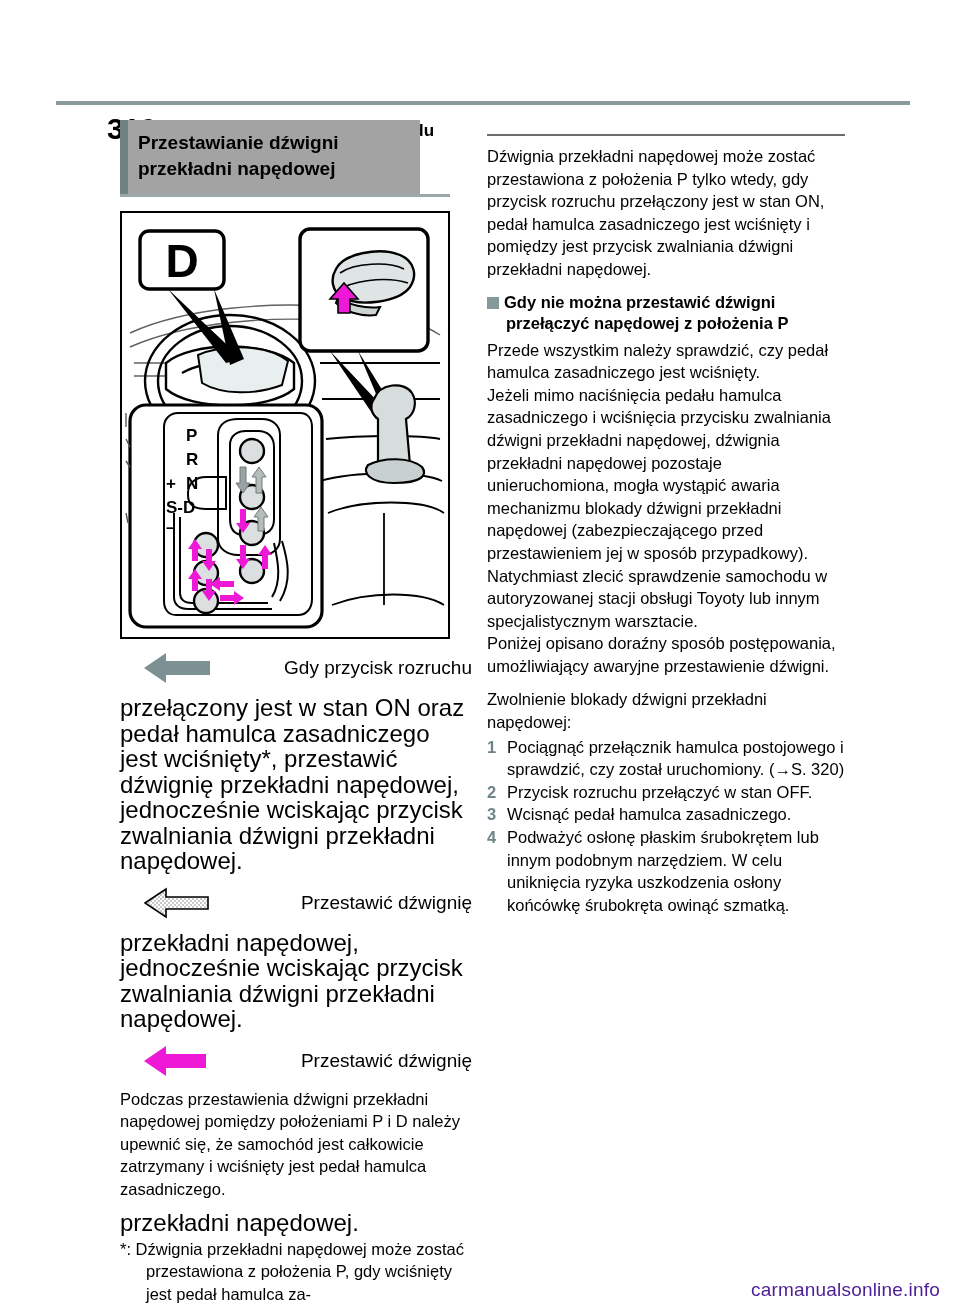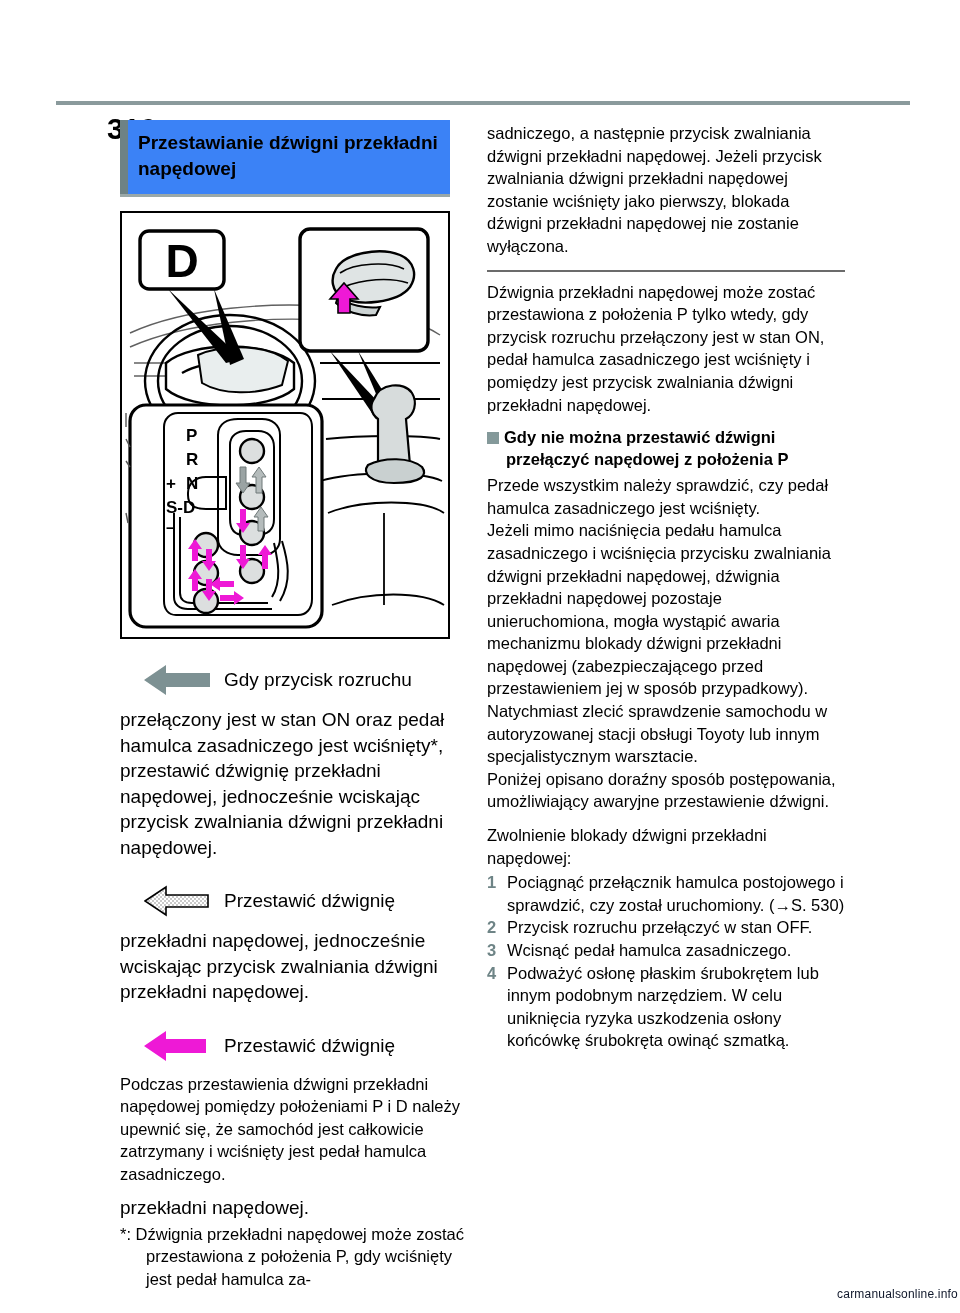--- a/index.html
+++ b/index.html
@@ -28,23 +28,23 @@
     position:absolute;left:56px;top:101px;width:854px;height:4px;
     background:#8a9a9c;
   }
 
   
   .col-left{position:absolute;left:120px;top:120px;width:352px;}
   .col-right{position:absolute;left:487px;top:122px;width:358px;}
 
   
   .titlebox{
-    position:relative;background:#3b82f6;
+    position:relative;background:#a3a3a3;
     padding:10px 12px 12px 18px;
-    box-sizing:border-box;width:330px;
+    box-sizing:border-box;width:300px;
   }
   .titlebox:before{
     content:"";position:absolute;left:0;top:0;width:8px;height:100%;
     background:#6e8284;
   }
   .titlebox .t{
     font-size:19px;font-weight:bold;line-height:26px;
   }
   .titlebox-shadow{
     width:330px;height:3px;background:#9aa8a8;
@@ -52,25 +52,25 @@
 
   
   .figure{
     position:relative;margin-top:14px;
     width:330px;height:428px;
     border:2px solid #000;box-sizing:border-box;background:#fff;
   }
   .figure svg{display:block;}
 
   
-  .callout{display:flex;align-items:center;margin-top:24px;}
+  .callout{display:flex;align-items:center;margin-top:12px;justify-content:space-between;}
   .callout .arrow{width:66px;height:34px;flex:none;margin-left:24px;}
   .callout .ctext{font-size:19px;line-height:26px;margin-left:14px;}
 
-  .para{font-size:19px;line-height:25.5px;margin-top:10px;}
+  .para{font-size:24px;line-height:25.5px;margin-top:10px;}
   .para.sm{font-size:16.5px;line-height:22.5px;}
   .footnote{
     font-size:16.5px;line-height:22.5px;margin-top:2px;
     padding-left:26px;text-indent:-26px;
   }
 
   
   .rtext{font-size:16.5px;line-height:22.6px;}
   .rule{height:2px;background:#6b6b6b;margin:12px 0 9px 0;width:100%;}
   .subhead{
@@ -89,22 +89,22 @@
     display:flex;align-items:flex-start;
     font-size:16.5px;line-height:22.6px;
   }
   .numitem .n{
     width:20px;flex:none;font-weight:bold;color:#6e8486;
     text-align:left;
   }
   .numitem .body{flex:1;}
 
   .wm{
-    position:absolute;right:2px;bottom:12px;
-    font-size:12px;color:#0f172a;letter-spacing:0.2px;
+    position:absolute;right:20px;bottom:12px;
+    font-size:19px;color:#4c1d95;letter-spacing:0.2px;
   }
 </style>
 </head>
 <body>
 
 <div class="page">
 
   <div class="hdr">
     <div class="pageno">316</div>
     <div class="crumb">5-2. Prowadzenie samochodu</div>
@@ -286,21 +286,20 @@
       <div class="ctext">Przestawić dźwignię</div>
     </div>
     <div class="para sm">Podczas przestawienia dźwigni przekładni napędowej pomiędzy położeniami P i D należy upewnić się, że samochód jest całkowicie zatrzymany i wciśnięty jest pedał hamulca zasadniczego.</div>
 
     <div class="para">przekładni napędowej.</div>
     <div class="footnote">*: Dźwignia przekładni napędowej może zostać przestawiona z położenia P, gdy wciśnięty jest pedał hamulca za-</div>
   </div>
 
   <div class="col-right">
 
-    <div class="rtext">sadniczego, a następnie przycisk zwalniania dźwigni przekładni napędowej. Jeżeli przycisk zwalniania dźwigni przekładni napędowej zostanie wciśnięty jako pierwszy, blokada dźwigni przekładni napędowej nie zostanie wyłączona.</div>
 
     <div class="rule"></div>
 
     <div class="rtext">Dźwignia przekładni napędowej może zostać przestawiona z położenia P tylko wtedy, gdy przycisk rozruchu przełączony jest w stan ON, pedał hamulca zasadniczego jest wciśnięty i pomiędzy jest przycisk zwalniania dźwigni przekładni napędowej.</div>
 
     <div class="gap"></div>
 
     <div class="subhead">
       <span class="sq"></span><span>Gdy nie można przestawić dźwigni przełączyć napędowej z położenia P</span>
     </div>
@@ -308,21 +307,21 @@
     <div class="rtext">Jeżeli mimo naciśnięcia pedału hamulca zasadniczego i wciśnięcia przycisku zwalniania dźwigni przekładni napędowej, dźwignia przekładni napędowej pozostaje unieruchomiona, mogła wystąpić awaria mechanizmu blokady dźwigni przekładni napędowej (zabezpieczającego przed przestawieniem jej w sposób przypadkowy). Natychmiast zlecić sprawdzenie samochodu w autoryzowanej stacji obsługi Toyoty lub innym specjalistycznym warsztacie.</div>
     <div class="rtext">Poniżej opisano doraźny sposób postępowania, umożliwiający awaryjne przestawienie dźwigni.</div>
 
     <div class="gap"></div>
 
     <div class="rtext">Zwolnienie blokady dźwigni przekładni napędowej:</div>
 
     <div class="numlist">
       <div class="numitem">
         <div class="n">1</div>
-        <div class="body">Pociągnąć przełącznik hamulca postojowego i sprawdzić, czy został uruchomiony. (→S. 530)</div>
+        <div class="body">Pociągnąć przełącznik hamulca postojowego i sprawdzić, czy został uruchomiony. (→S. 320)</div>
       </div>
       <div class="numitem">
         <div class="n">2</div>
         <div class="body">Przycisk rozruchu przełączyć w stan OFF.</div>
       </div>
       <div class="numitem">
         <div class="n">3</div>
         <div class="body">Wcisnąć pedał hamulca zasadniczego.</div>
       </div>
       <div class="numitem">

